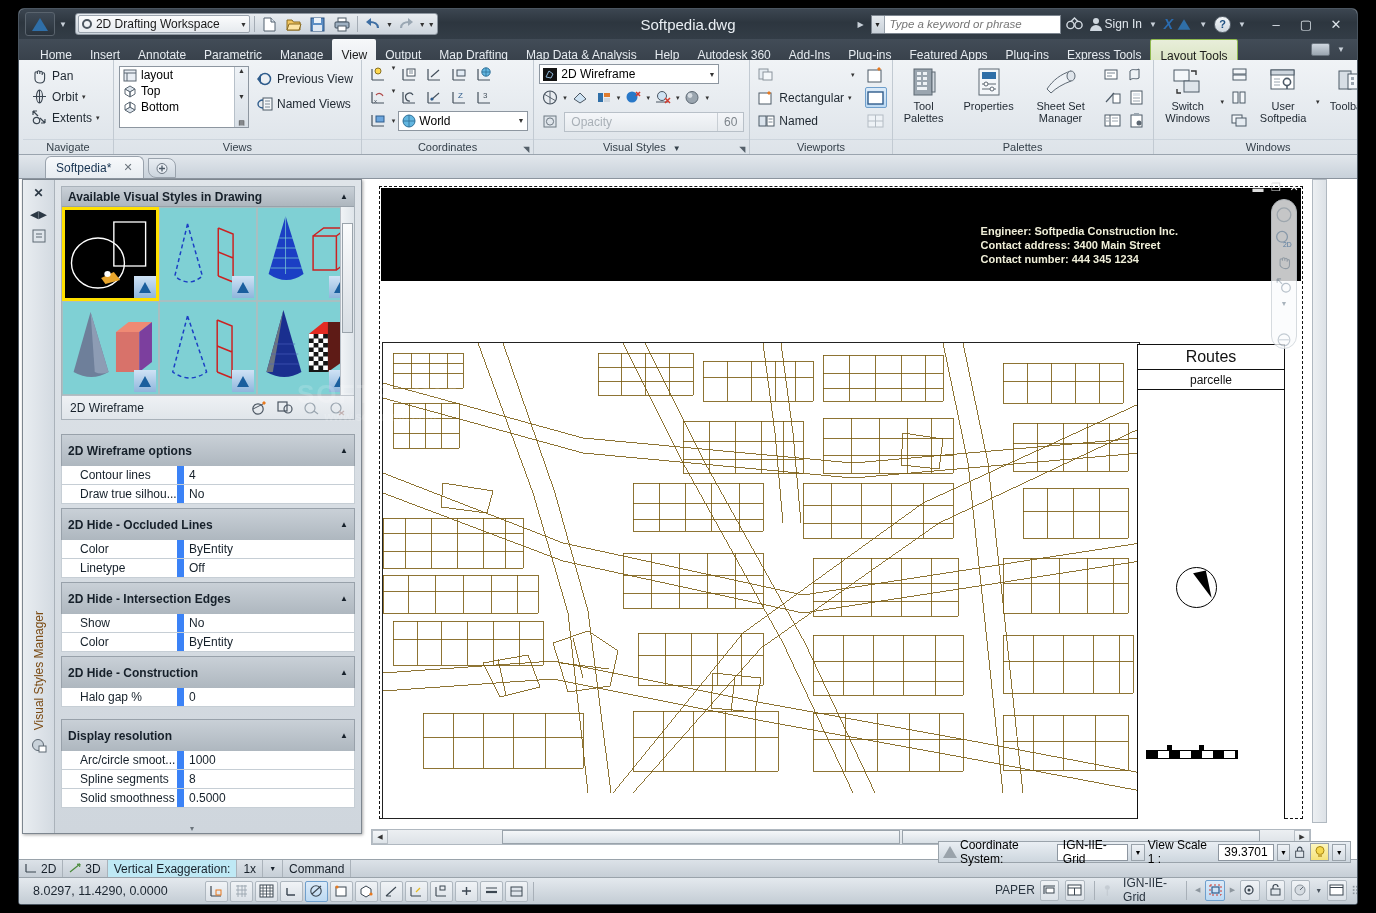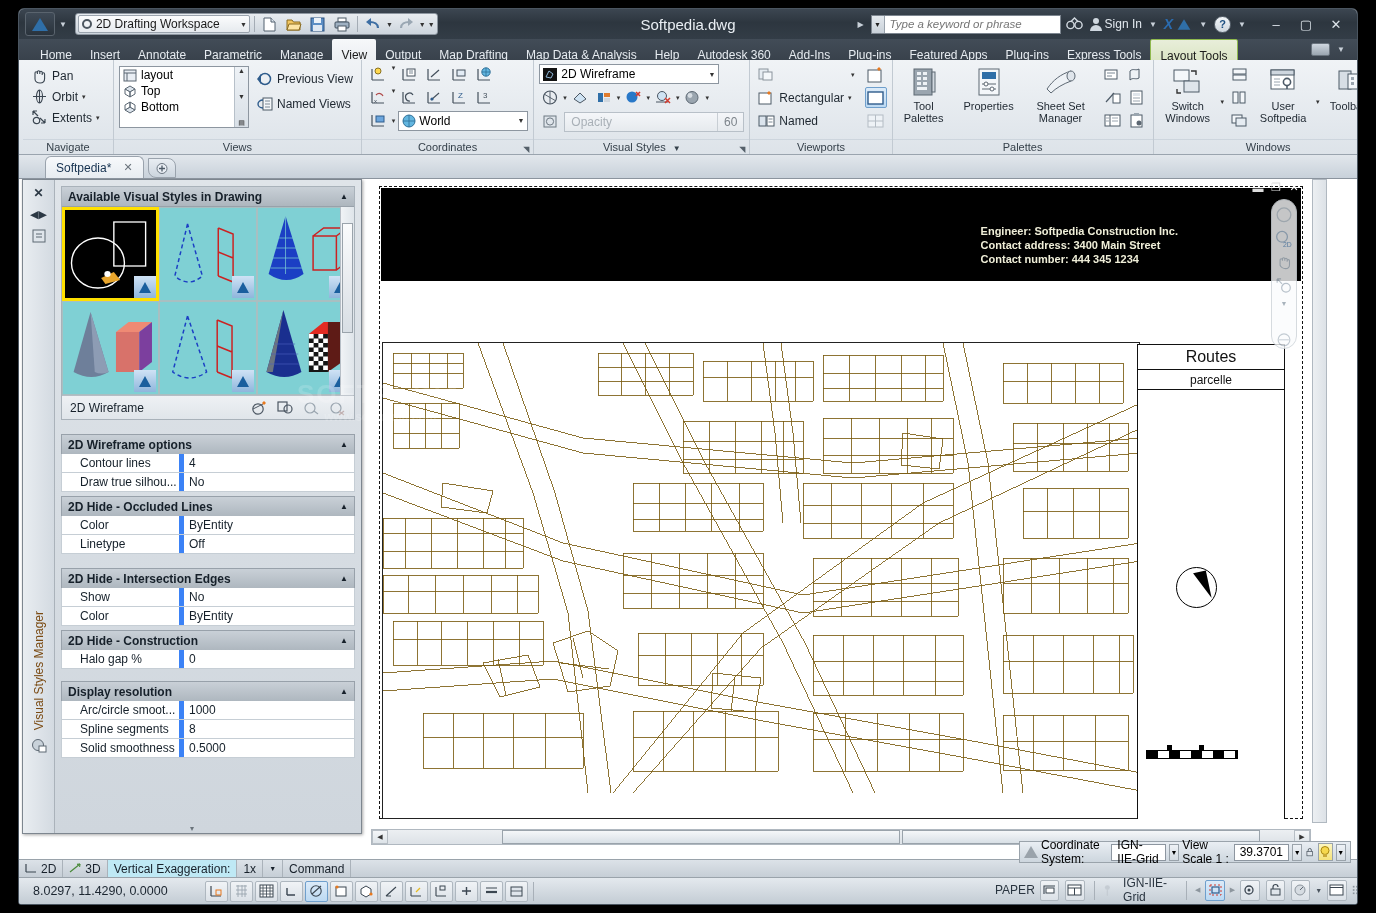--- a/index.html
+++ b/index.html
@@ -396,34 +396,34 @@
   }
   .vsm-status {
     height: 24px; background: linear-gradient(#eef1f4,#e0e5ea);
     border-top:1px solid #b5bdc5;
     display:flex;align-items:center;padding:0 8px;
     font-size:12px; color:#16202a; gap:6px;
   }
   .vsm-status .acts { margin-left:auto; display:flex; gap:9px; }
   .proplist { margin-top: 14px; overflow:hidden; }
   .prop-header {
-    height: 20px; background: linear-gradient(#c9d0d7,#aeb7bf);
+    height: 32px; background: linear-gradient(#c9d0d7,#aeb7bf);
     border:1px solid #98a1aa; border-bottom:none;
     display:flex;align-items:center;padding:0 6px;
     font-size:12px; font-weight:bold; color:#16202a;
   }
   .prop-header .caret { margin-left:auto; font-size:8px; }
   .prop-row {
     height: 19px; display:flex; background:#fff;
     border:1px solid #c6ced5; border-top:none;
     font-size:12px; color:#15202a;
   }
   .prop-row .k {
     width: 122px; padding-left: 18px; display:flex;align-items:center;
-    border-right:5px solid #3b82f6; background:#fff; overflow:hidden;
+    border-right:7px solid #3b82f6; background:#fff; overflow:hidden;
     white-space:nowrap;
   }
   .prop-row .v { flex:1; padding-left:5px; display:flex;align-items:center; }
   .vsm-grip {
     position:absolute; left:50%; transform:translateX(-50%);
     bottom:-0px; font-size:8px; color:#6b747c;
   }
   .wm {
     position:absolute; left:278px; top:200px;
     color: rgba(255,255,255,0.16); font-size:26px; font-weight:bold;
@@ -1354,21 +1354,21 @@
           </div>
           <div class="prop-row">
             <span class="k">Color</span>
             <span class="v">ByEntity</span>
           </div>
           <div class="prop-row">
             <span class="k">Linetype</span>
             <span class="v">Off</span>
           </div>
 
-          <div class="prop-header" style="margin-top:14px">
+          <div class="prop-header" style="margin-top:4px">
             <span>2D Hide - Intersection Edges</span>
             <span class="caret">▲</span>
           </div>
           <div class="prop-row">
             <span class="k">Show</span>
             <span class="v">No</span>
           </div>
           <div class="prop-row">
             <span class="k">Color</span>
             <span class="v">ByEntity</span>
@@ -1580,21 +1580,21 @@
               <rect x="1" y="6" width="2" height="2"></rect>
               <rect x="5" y="6" width="2" height="2"></rect>
               <rect x="1" y="10" width="2" height="2"></rect>
               <rect x="5" y="10" width="2" height="2"></rect>
             </g>
           </svg>
       </div>
     </div>
   </div>
 
-  <div class="statusbar2" style="top:832px;right:6px;width:332px;">
+  <div class="statusbar2" style="top:832px;right:6px;width:413px;">
     <span class="warn-tri"></span>
     <span>Coordinate System:</span>
     <span class="sb2-field">IGN-IIE-Grid</span>
     <span class="mini-caret">▼</span>
     <span>View Scale  1 :</span>
     <span class="sb2-field">39.3701</span>
     <span class="mini-caret">▼</span>
     <svg width="15" height="16" viewBox="0 0 15 16">
         <rect x="3" y="7" width="9" height="7" fill="#dfe5eb" stroke="#3b4651"></rect>
         <path d="M5 7V5a2.5 2.5 0 015 0v2" fill="none" stroke="#3b4651" stroke-width="1.2"></path>

